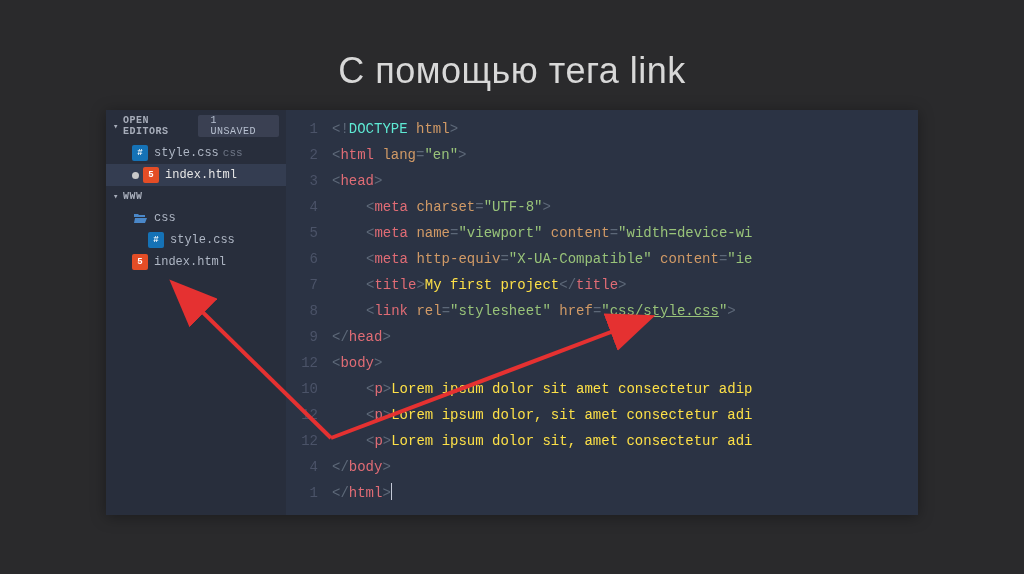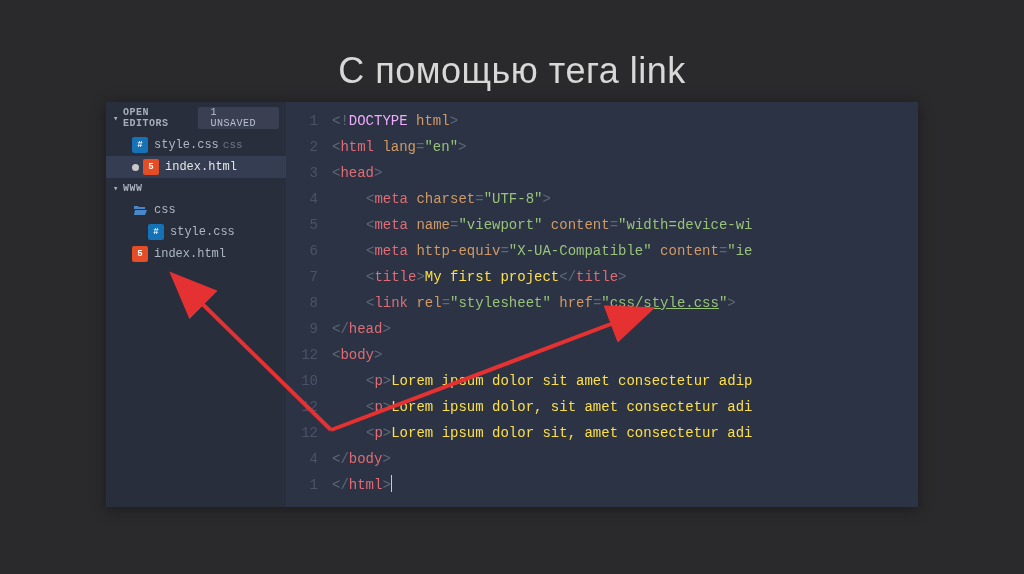--- a/index.html
+++ b/index.html
@@ -12,21 +12,21 @@
     overflow: hidden;
     position: relative;
   }
   .slide-title {
     width: 100%;
     text-align: center;
     font-size: 36px;
     font-weight: 400;
     color: #d8d8d8;
     padding-top: 50px;
-    padding-bottom: 10px;
+    padding-bottom: 18px;
     letter-spacing: 0.5px;
   }
   .editor-wrap {
     margin: 0 auto;
     width: 812px;
     height: 405px;
     background: #2b3344;
     display: flex;
     font-family: Consolas, "Courier New", monospace;
     font-size: 14px;
@@ -107,21 +107,21 @@
     flex: 1;
     background: #2b3344;
     padding: 6px 0 0 4px;
     font-size: 14px;
     line-height: 26px;
     color: #c3c9d6;
     white-space: pre;
     overflow: hidden;
   }
   .tok-bracket { color: #5d6878; }
-  .tok-doctype { color: #f0abfc; }
+  .tok-doctype { color: #5eead4; }
   .tok-tag { color: #e06c75; }
   .tok-attr { color: #d19a66; }
   .tok-string { color: #98c379; }
   .tok-text { color: #fde047; }
   .tok-cursor {
     display:inline-block;
     width:1px;height:17px;
     background:#c3c9d6;
     vertical-align:-3px;
   }

